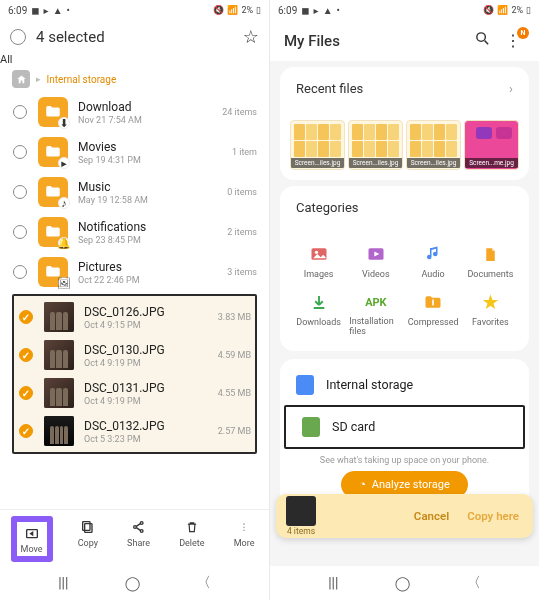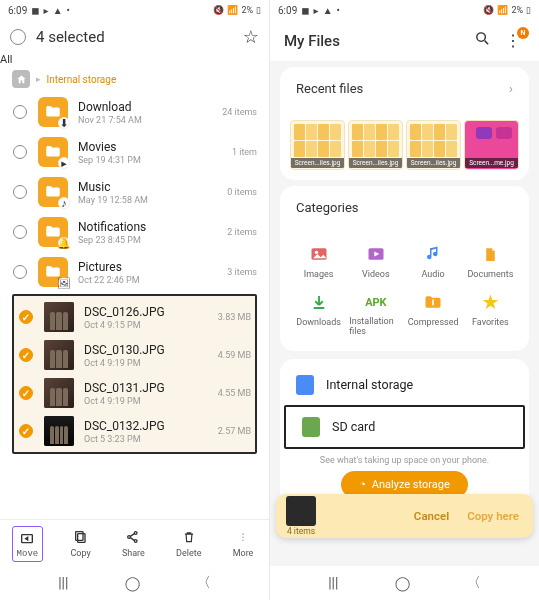--- a/index.html
+++ b/index.html
@@ -41,21 +41,21 @@
   .thumb .img { position:absolute; width:100%; height:100%; background:linear-gradient(135deg,#5a4238 0%, #2a1f1a 100%);}
   .thumb .people { position:absolute; bottom:2px; left:20%; width:60%; height:60%; display:flex; gap:1px;}
   .thumb .people span { flex:1; background:#7a6a5a; border-radius:2px 2px 0 0; }
   .thumb.group .img { background:linear-gradient(180deg,#1a1a1a 0%, #050505 100%);}
   
   .sel-group { background:#faf5e8; border:2px solid #2a2a2a; margin:2px 4px; border-radius:2px; padding:2px;}
   .sel-group .row { padding:4px 2px; }
 
   .bottombar { display:flex; justify-content:space-around; padding:8px 0 6px; border-top:1px solid #eee; }
   .bb-item { display:flex; flex-direction:column; align-items:center; gap:2px; font-size:9px; color:#555; }
-  .bb-item.boxed { border:1px solid #8b5cf6; border-radius:3px; padding:2px 4px; margin:-2px -4px;font-family:Liberation Mono, monospace; }
+  .bb-item.boxed { border:6px solid #8b5cf6; border-radius:3px; padding:2px 4px; margin:-2px -4px; }
   .bb-ico { width:18px; height:18px; display:flex; align-items:center; justify-content:center; }
 
   .navbar { display:flex; justify-content:space-around; align-items:center; padding:8px 30px; }
   .navbar span { color:#555; font-size:14px; }
 
   
   .hdr2 { display:flex; align-items:center; padding:10px 14px; gap:10px; }
   .hdr2 .title { font-size:15px; font-weight:500; flex:1;}
   .hdr2 .search { font-size:15px; }
   .dots { font-size:16px; position:relative; padding:0 4px;}

